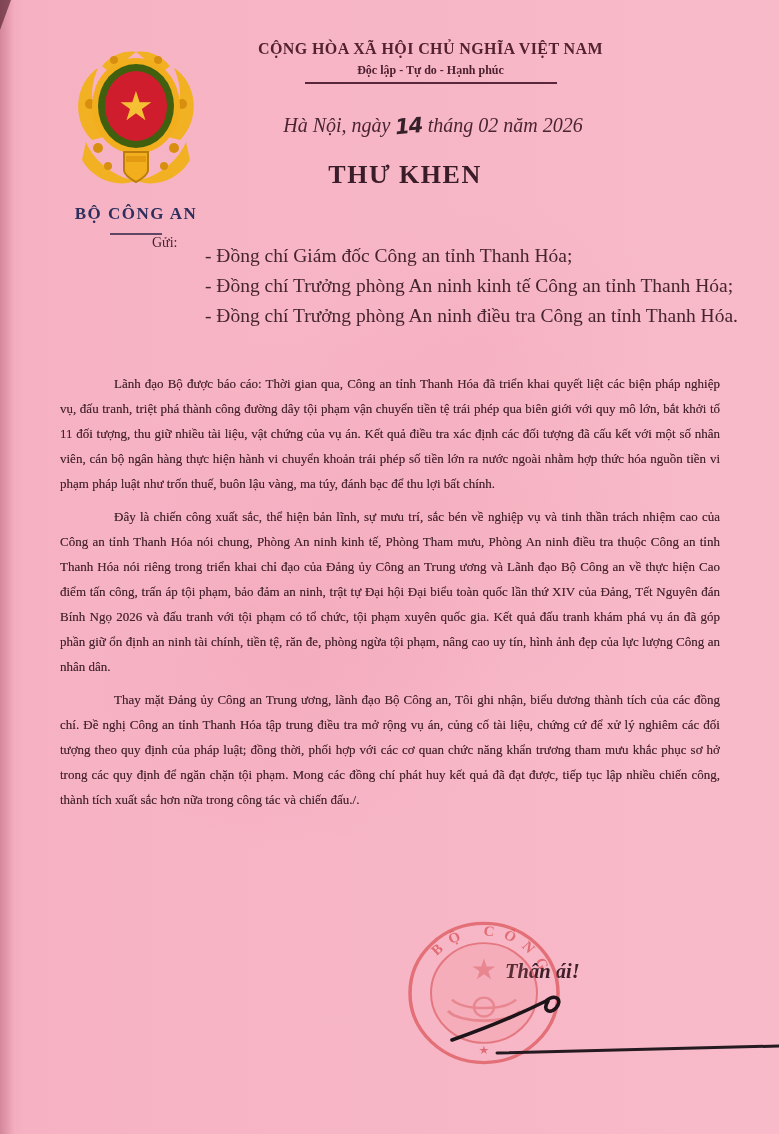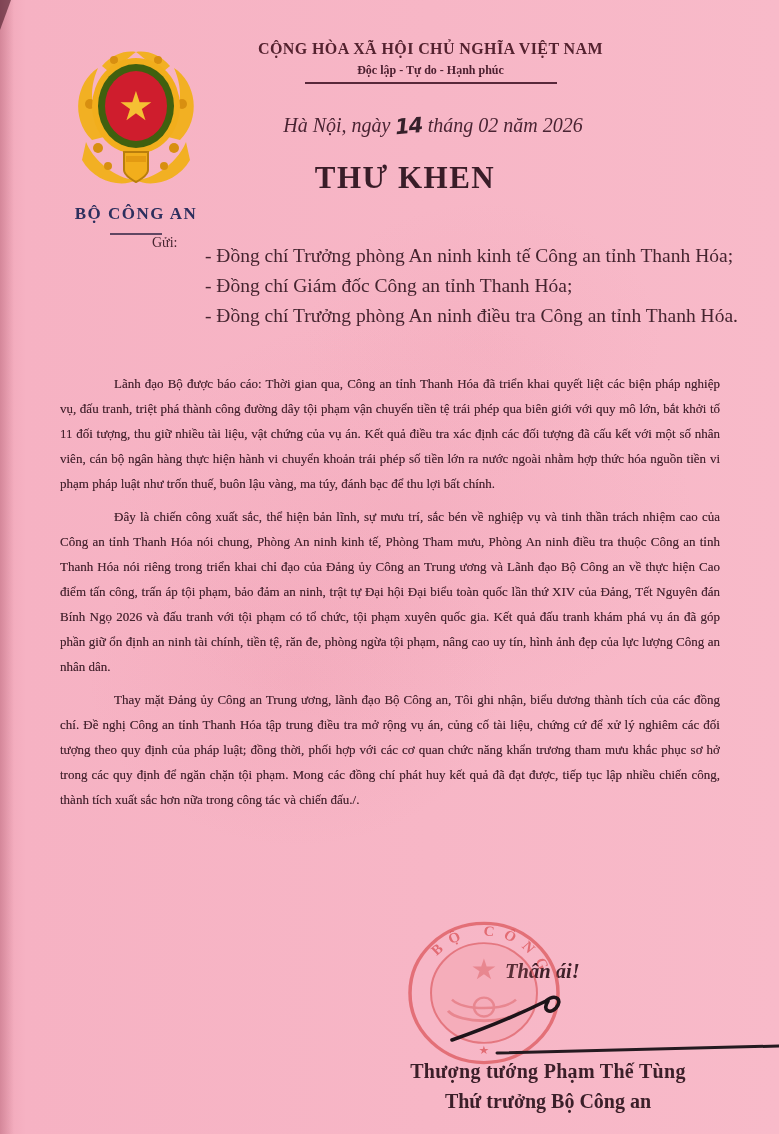--- a/index.html
+++ b/index.html
@@ -31,21 +31,21 @@
   .motto-1{font-weight:bold;font-size:16px;color:#54222f;letter-spacing:.4px;}
   .motto-2{font-weight:bold;font-size:12px;color:#4c2030;margin-top:5px;}
   .motto-underline{width:252px;height:2px;background:#58283a;margin:4px auto 0;}
 
   .date-line{position:absolute;left:178px;top:113px;width:510px;text-align:center;
     font-style:italic;font-size:20px;color:#4a2433;}
   .date-day{font-family:"DejaVu Sans", sans-serif;font-weight:bold;font-size:21px;
     display:inline-block;transform:rotate(-5deg) translateY(1px);letter-spacing:-1px;color:#35202a;}
 
   .doc-title{position:absolute;left:155px;top:160px;width:500px;text-align:center;
-    font-weight:bold;font-size:31px;letter-spacing:1.5px;color:#391d28;}
+    font-weight:bold;font-size:26px;letter-spacing:1.5px;color:#391d28;}
 
   
   .to-label{position:absolute;left:152px;top:213px;font-size:14px;margin-top:22px;}
   .recipients{position:absolute;left:205px;top:241px;width:540px;
     font-size:19.5px;line-height:30px;}
 
   
   .body-text{position:absolute;left:60px;top:371px;width:660px;
     font-size:13px;line-height:25px;text-align:justify;
     text-shadow:0 0 .5px rgba(70,30,45,.55);}
@@ -110,22 +110,22 @@
   <div class="date-line">
     <span>Hà Nội, ngày</span>
     <span class="date-day">14</span>
     <span>tháng 02 năm 2026</span>
   </div>
 
   <div class="doc-title">THƯ KHEN</div>
 
   <div class="to-label">Gửi:</div>
   <div class="recipients">
+    <div>- Đồng chí Giám đốc Công an tỉnh Thanh Hóa;</div>
     <div>- Đồng chí Trưởng phòng An ninh kinh tế Công an tỉnh Thanh Hóa;</div>
-    <div>- Đồng chí Giám đốc Công an tỉnh Thanh Hóa;</div>
     <div>- Đồng chí Trưởng phòng An ninh điều tra Công an tỉnh Thanh Hóa.</div>
   </div>
 
   <div class="body-text">
     <p>Lãnh đạo Bộ được báo cáo: Thời gian qua, Công an tỉnh Thanh Hóa đã triển khai quyết liệt các biện pháp nghiệp vụ, đấu tranh, triệt phá thành công đường dây tội phạm vận chuyển tiền tệ trái phép qua biên giới với quy mô lớn, bắt khởi tố 11 đối tượng, thu giữ nhiều tài liệu, vật chứng của vụ án. Kết quả điều tra xác định các đối tượng đã cấu kết với một số nhân viên, cán bộ ngân hàng thực hiện hành vi chuyển khoản trái phép số tiền lớn ra nước ngoài nhằm hợp thức hóa nguồn tiền vi phạm pháp luật như trốn thuế, buôn lậu vàng, ma túy, đánh bạc để thu lợi bất chính.</p>
     <p>Đây là chiến công xuất sắc, thể hiện bản lĩnh, sự mưu trí, sắc bén về nghiệp vụ và tinh thần trách nhiệm cao của Công an tỉnh Thanh Hóa nói chung, Phòng An ninh kinh tế, Phòng Tham mưu, Phòng An ninh điều tra thuộc Công an tỉnh Thanh Hóa nói riêng trong triển khai chỉ đạo của Đảng ủy Công an Trung ương và Lãnh đạo Bộ Công an về thực hiện Cao điểm tấn công, trấn áp tội phạm, bảo đảm an ninh, trật tự Đại hội Đại biểu toàn quốc lần thứ XIV của Đảng, Tết Nguyên đán Bính Ngọ 2026 và đấu tranh với tội phạm có tổ chức, tội phạm xuyên quốc gia. Kết quả đấu tranh khám phá vụ án đã góp phần giữ ổn định an ninh tài chính, tiền tệ, răn đe, phòng ngừa tội phạm, nâng cao uy tín, hình ảnh đẹp của lực lượng Công an nhân dân.</p>
     <p>Thay mặt Đảng ủy Công an Trung ương, lãnh đạo Bộ Công an, Tôi ghi nhận, biểu dương thành tích của các đồng chí. Đề nghị Công an tỉnh Thanh Hóa tập trung điều tra mở rộng vụ án, củng cố tài liệu, chứng cứ để xử lý nghiêm các đối tượng theo quy định của pháp luật; đồng thời, phối hợp với các cơ quan chức năng khẩn trương tham mưu khắc phục sơ hở trong các quy định để ngăn chặn tội phạm. Mong các đồng chí phát huy kết quả đã đạt được, tiếp tục lập nhiều chiến công, thành tích xuất sắc hơn nữa trong công tác và chiến đấu./.</p>
   </div>
 
   <div class="salutation">Thân ái!</div>
@@ -148,17 +148,13 @@
         <circle cx="86" cy="96" r="10" fill="none" stroke="#da5a5e" stroke-width="2.5"></circle>
       </g>
     </g>
   </svg>
 
   <svg class="sign-overlay" viewBox="0 0 779 1134" xmlns="http://www.w3.org/2000/svg">
     <path d="M452 1040 C486 1028, 522 1013, 546 1001 c 10 -8, 17 -1, 10 7 c -6 6, -14 3, -8 -7" fill="none" stroke="#1d1419" stroke-width="3.6" stroke-linecap="round"></path>
     <path d="M497 1053 L779 1046" fill="none" stroke="#241a20" stroke-width="3" stroke-linecap="round"></path>
   </svg>
 
-  <div class="signer">
-    <div class="rank-name">Thượng tướng Phạm Thế Tùng</div>
-    <div class="title">Thứ trưởng Bộ Công an</div>
-  </div>
 </div>
 
 </body></html>

